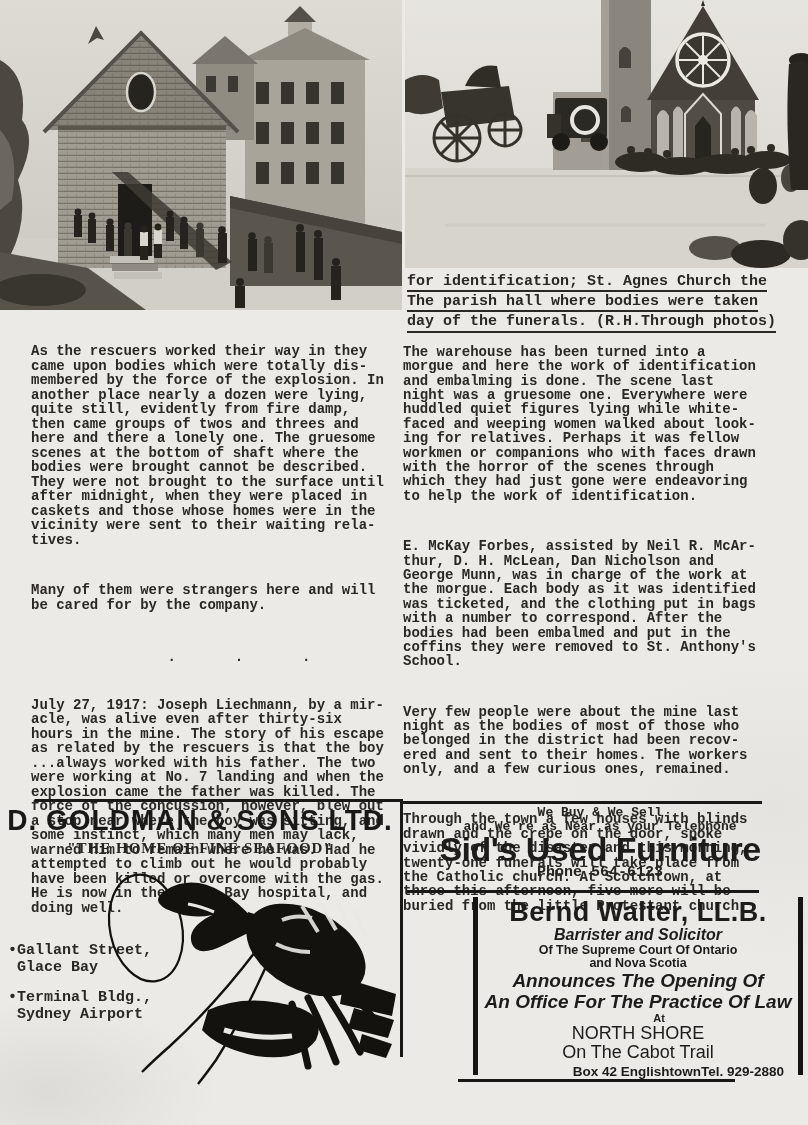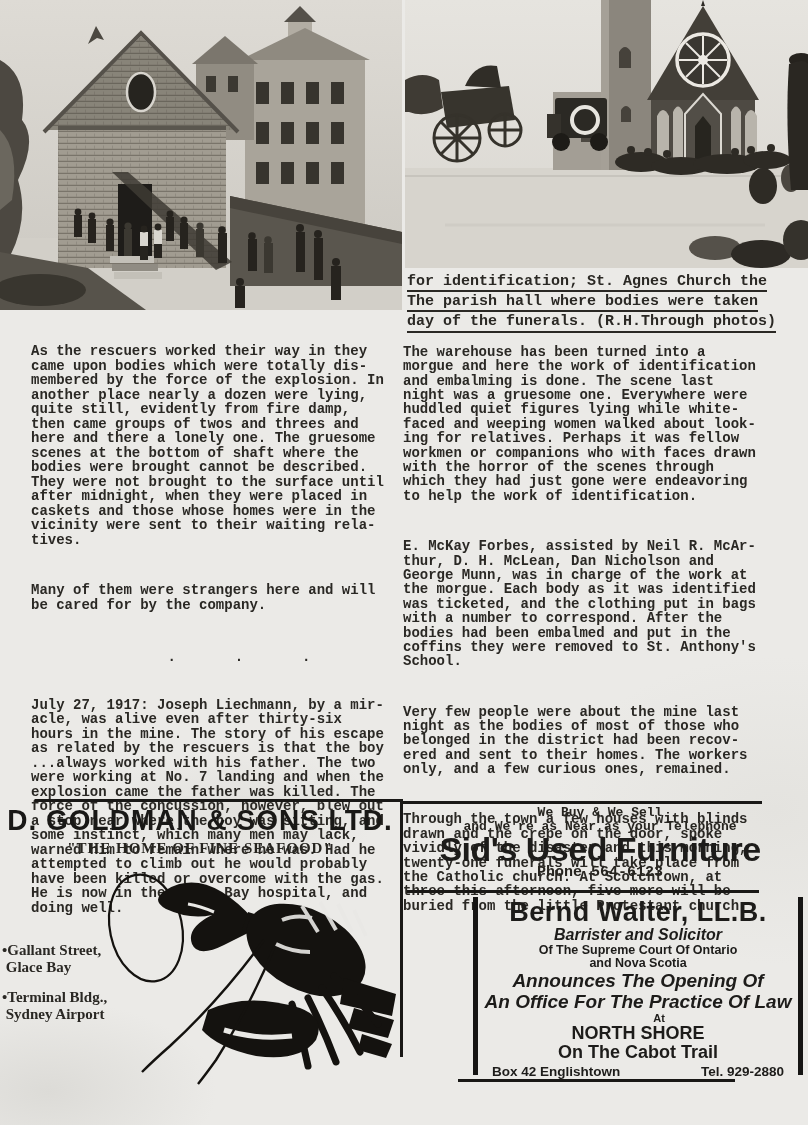--- a/index.html
+++ b/index.html
@@ -34,22 +34,22 @@
   .sid-name{font-size:34px;line-height:31px;font-weight:bold;letter-spacing:-0.5px;color:#1d1c1a;}
   .sid-phone{font-size:15px;line-height:15px;}
   .sid-addr{font-size:15px;line-height:17px;}
   
   .walter{width:320px;border-left:5px solid #161514;border-right:5px solid #161514;text-align:center;color:#1d1c1a;padding-top:2px;}
   .w-name{font-size:27px;line-height:27px;font-weight:bold;letter-spacing:0.5px;}
   .w-barr{font-size:16px;line-height:18px;font-weight:bold;font-style:italic;}
   .w-court{font-size:12.5px;line-height:13px;font-weight:bold;}
   .w-ann{font-size:19px;line-height:21px;font-weight:bold;font-style:italic;}
   .w-at{font-size:11px;line-height:12px;font-weight:bold;padding-left:42px;}
-  .w-place{font-size:18px;line-height:19px;font-weight:bold;}
-  .w-row{display:flex;justify-content:space-between;padding:2px 14px 0 14px;font-size:13.5px;font-weight:bold;}
+  .w-place{font-size:18px;line-height:19px;font-weight:normal;}
+  .w-row{display:flex;justify-content:flex-end;padding:2px 14px 0 14px;font-size:13.5px;font-weight:bold;}
 </style>
 </head>
 <body>
 
 <div class="page">
 
   <svg class="abs photo" style="left:0;top:0;" width="402" height="310" viewBox="0 0 402 310">
     <defs>
       <pattern id="shingle" width="9" height="6" patternUnits="userSpaceOnUse">
         <rect width="9" height="6" fill="#a19c91"></rect>
@@ -329,21 +329,21 @@
 
   <div class="abs rule" style="left:35px;top:799px;width:366px;height:3px;"></div>
   <div class="abs rule" style="left:400px;top:799px;width:3px;height:258px;"></div>
   <div class="abs rule" style="left:403px;top:801px;width:359px;height:3px;"></div>
   <div class="abs rule" style="left:407px;top:890px;width:352px;height:3px;"></div>
   <div class="abs rule" style="left:458px;top:1079px;width:277px;height:3px;"></div>
 
   <div class="abs" style="left:0;top:804px;width:400px;height:320px;">
     <div class="g-title">D. GOLDMAN &amp; SONS LTD.</div>
     <div class="g-tag" style="margin-top:4px;">"THE HOME OF FINE SEAFOOD"</div>
-    <div class="abs tw" style="left:2px;top:138px;font-family:Liberation Serif, serif;">
+    <div class="abs tw" style="left:8px;top:138px;">
       <div class="g-loc">•Gallant Street,
  Glace Bay</div>
       <div class="g-loc">•Terminal Bldg.,
  Sydney Airport</div>
     </div>
 
     <svg class="abs" style="left:96px;top:44px;" width="304" height="250" viewBox="0 0 304 250">
       <g fill="#14120f">
 
         <ellipse cx="50" cy="80" rx="36" ry="54" fill="none" stroke="#14120f" stroke-width="2.2" transform="rotate(-12 50 80)"></ellipse>

